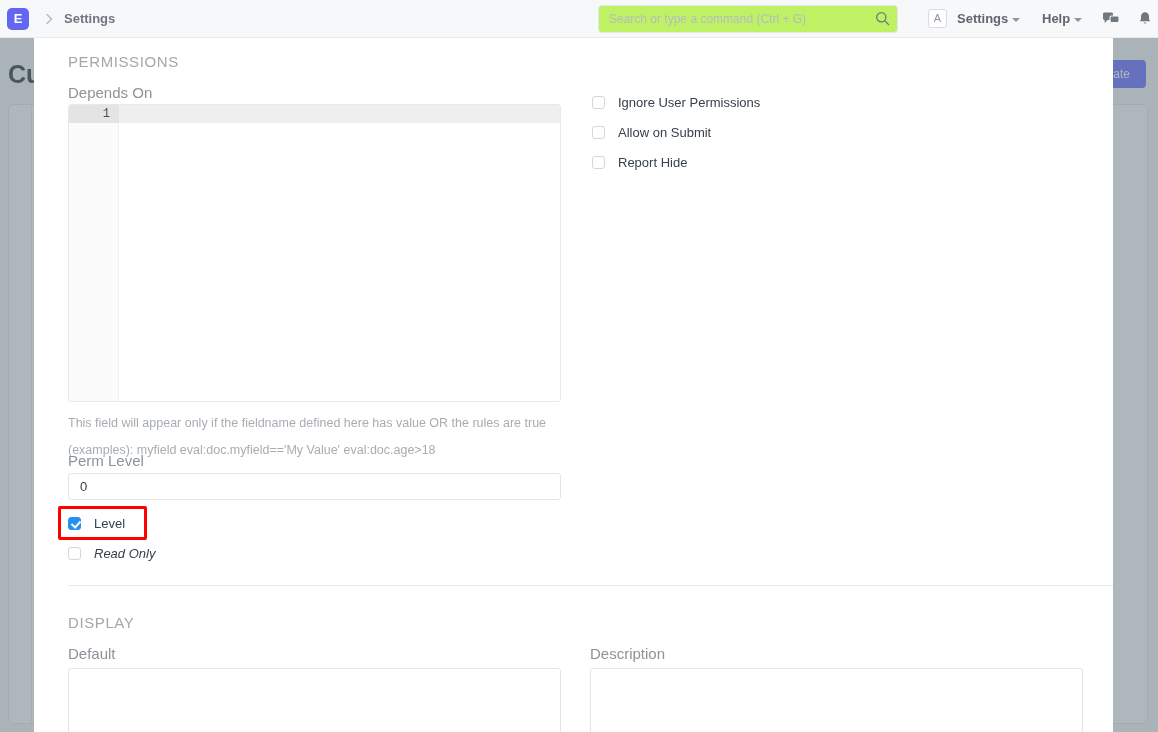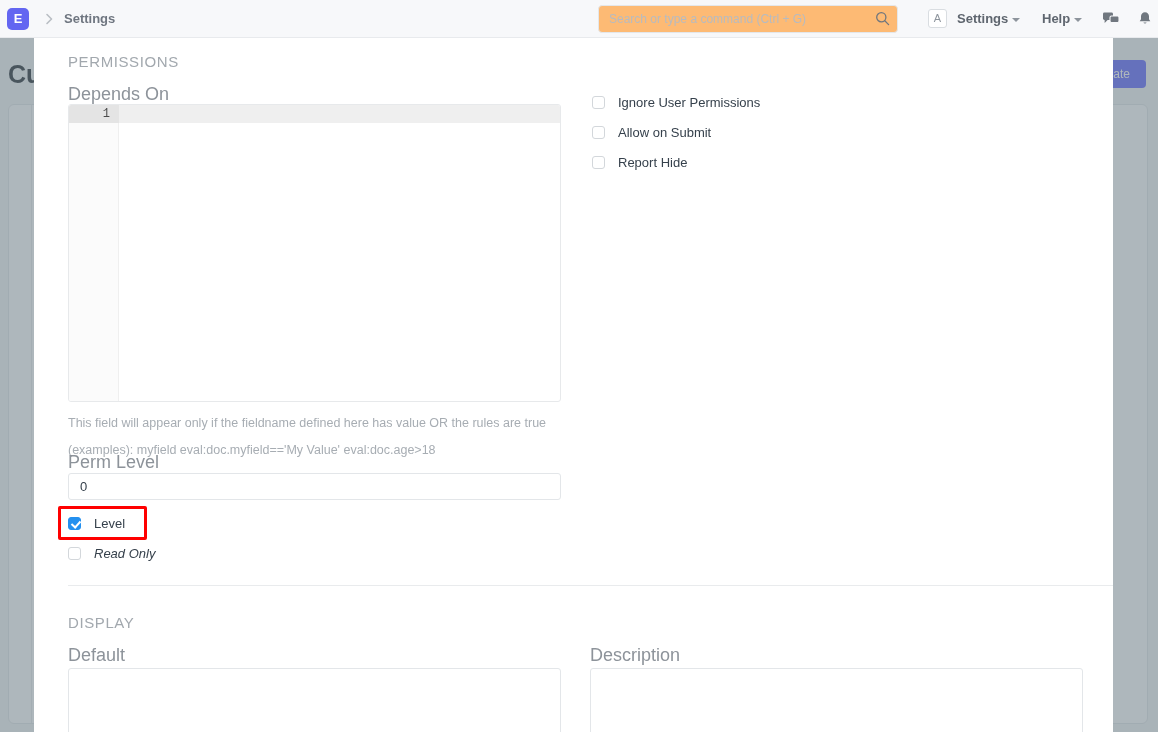--- a/index.html
+++ b/index.html
@@ -97,21 +97,21 @@
   }
   .nav-search-wrap {
     position: absolute;
     left: 598px; top: 5px;
     width: 300px; height: 28px;
   }
   .nav-search {
     width: 100%; height: 100%;
     border: 1px solid #e4e7ea;
     border-radius: 4px;
-    background: #fdba74;
+    background: #bef264;
     padding: 0 28px 0 10px;
     font-size: 12px;
     color: #5b626b;
     font-family: "Liberation Sans", sans-serif;
     outline: none;
   }
   .nav-search::placeholder { color: #b6bbc1; }
   .search-glass {
     position: absolute;
     right: 8px; top: 6px;
@@ -172,21 +172,21 @@
   .section-title {
     position: absolute;
     font-size: 15px;
     letter-spacing: 0.6px;
     color: #a2a8ae;
     text-transform: uppercase;
     text-align: center;
   }
   .field-label {
     position: absolute;
-    font-size: 18px;
+    font-size: 15px;
     color: #8d939a;
   }
   .divider {
     position: absolute;
     left: 34px; top: 547px;
     width: 1045px; height: 1px;
     background: #e9ebed;
   }
 
   

